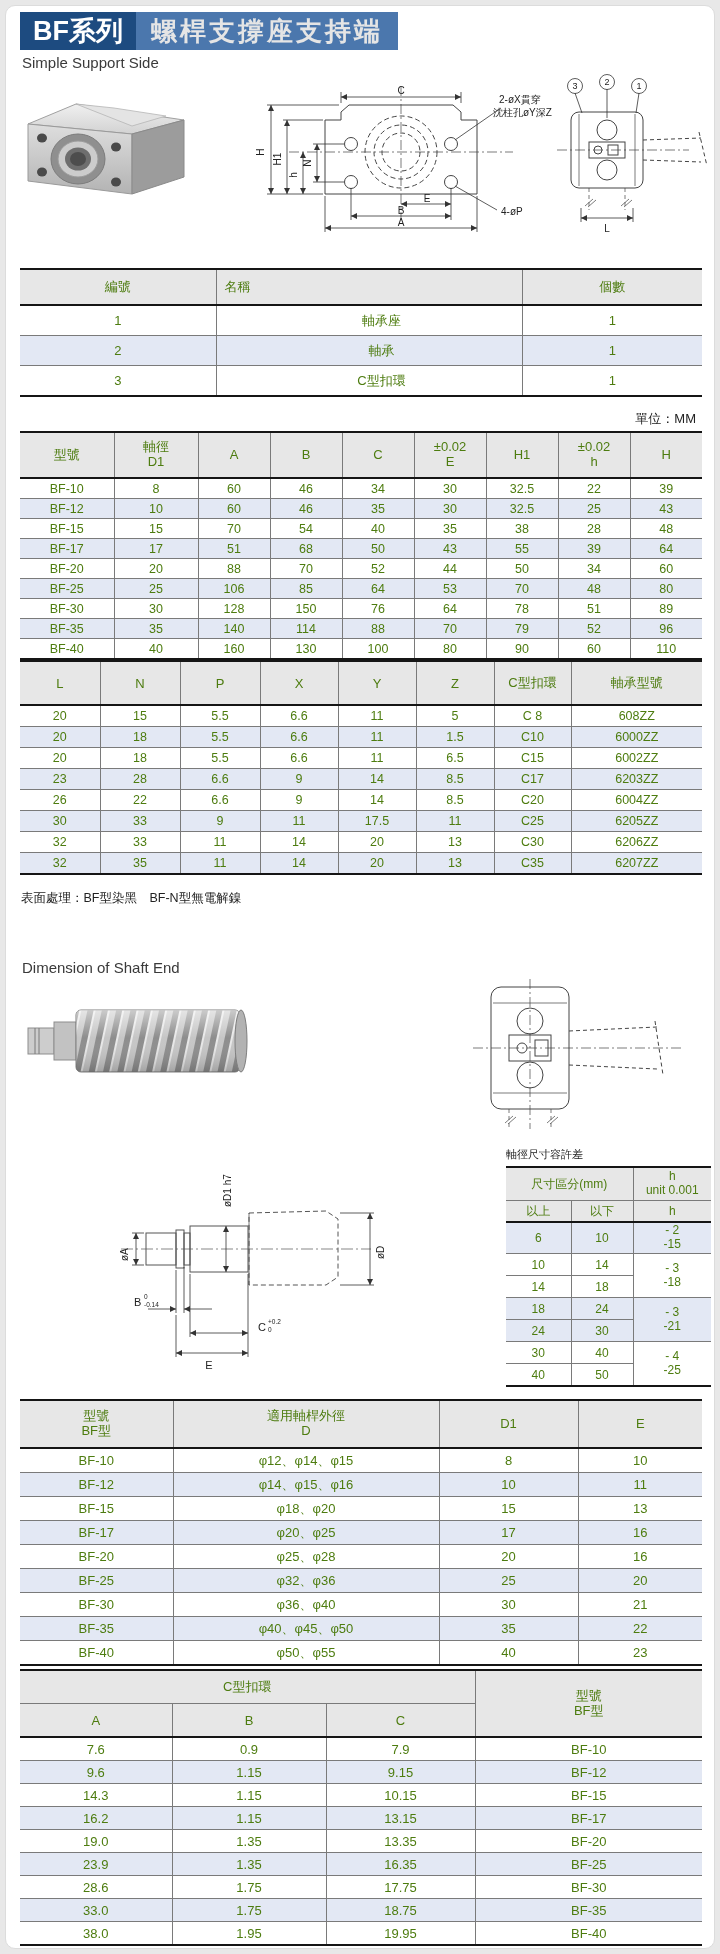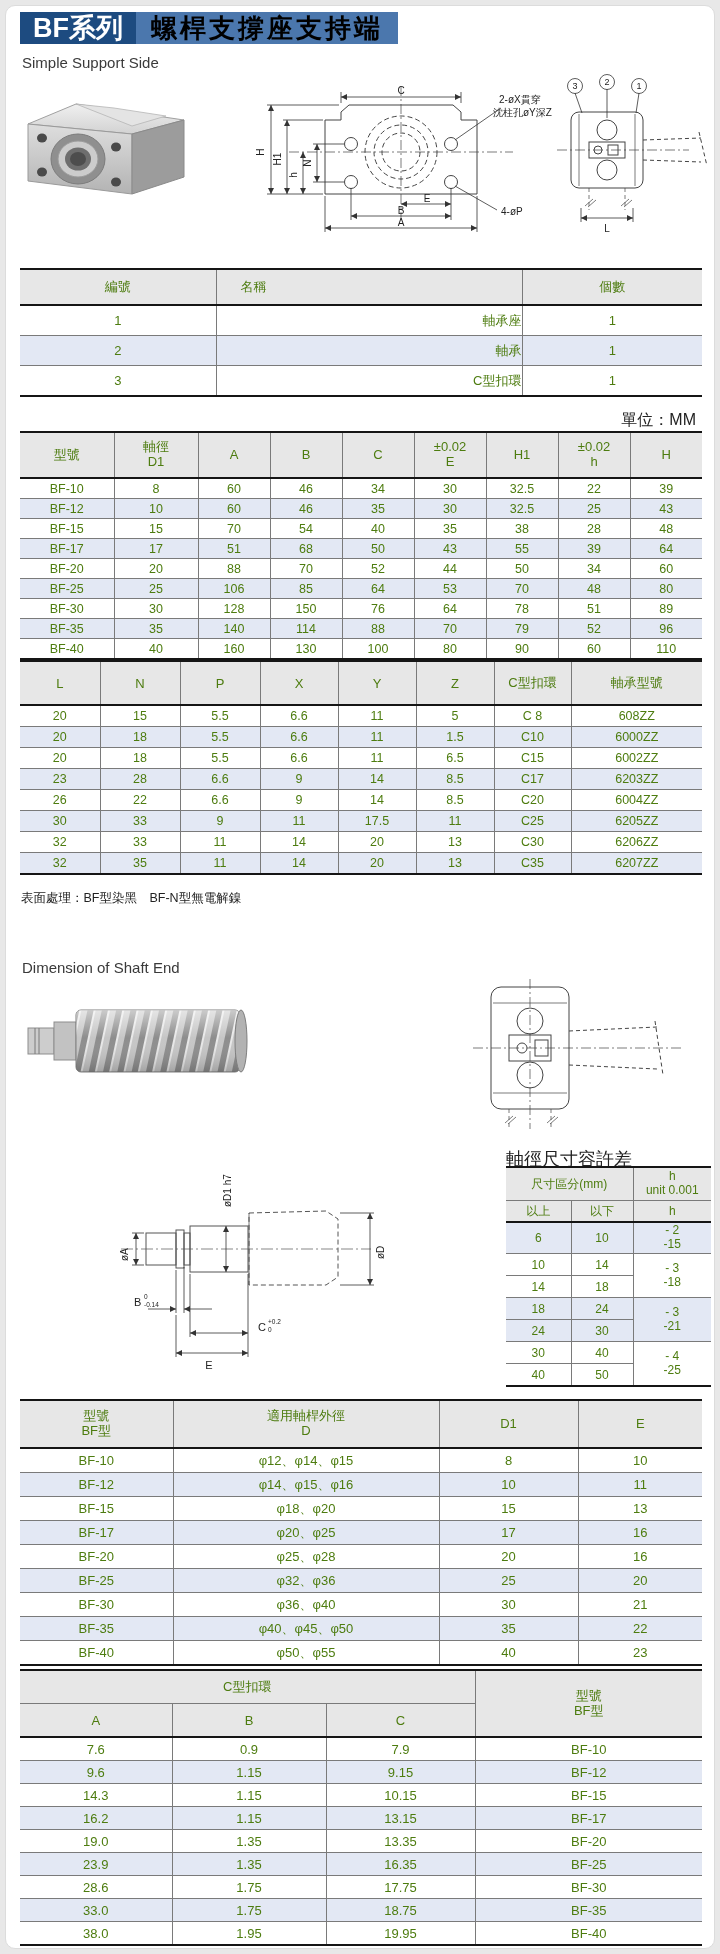--- a/index.html
+++ b/index.html
@@ -10,23 +10,23 @@
     color:#111;
   }
   .page{
     position:absolute;inset:5px;
     background:#ffffff;border:1px solid #dcdcdc;border-radius:10px;
     overflow:hidden;
   }
   .abs{position:absolute;}
 
   
-  .title-bar{display:flex;height:32px;}
+  .title-bar{display:flex;height:38px;}
   .title-series{display:flex;align-items:center;padding:0 13px;font-size:27px;font-weight:bold;color:#fff;}
-  .title-rest{display:flex;align-items:center;padding:0 15px;font-size:26px;font-weight:bold;color:#000000;letter-spacing:3px;}
+  .title-rest{display:flex;align-items:center;padding:0 15px;font-size:26px;font-weight:bold;color:#e5e5e5;letter-spacing:3px;}
   .subtitle{font-size:15px;color:#3a3a3a;}
 
   
   .band{height:38px;display:flex;align-items:center;padding-left:12px;
         font-size:25px;font-weight:bold;color:#fff;letter-spacing:4px;box-sizing:border-box;}
 
   
   .tbl{border-collapse:collapse;table-layout:fixed;font-size:13px;color:#4d7c0f;
        border-top:2px solid #151515;border-bottom:2px solid #151515;}
   .tbl th,.tbl td{border-left:1px solid #7a7a7a;text-align:center;padding:0;font-weight:normal;overflow:hidden;}
@@ -36,44 +36,44 @@
   .tbl thead tr:first-child th{border-bottom:1px solid #7a7a7a;}
   .tbl thead tr:first-child th.bb{border-bottom:2px solid #151515;}
   .tbl thead tr:only-child th{border-bottom:2px solid #151515;}
   .tbl tbody td{border-top:1px solid #7a7a7a;}
   .tbl tbody tr:first-child td{border-top:none;}
   .zebra tbody tr:nth-child(even) td{background:#e3e8f4;}
   .pre{white-space:pre-line;line-height:1.15;}
 
   .t-parts th{height:34px;}
   .t-parts td{height:29px;}
-  .t-parts tbody td:nth-child(2){text-align:right;padding-left:25px;}
+  .t-parts tbody td:nth-child(2){text-align:center;padding-left:25px;}
 
   .t-main th{height:44px;font-size:13px;}
   .t-main td{height:19px;font-size:12.5px;}
 
   .t-lnp th{height:42px;}
   .t-lnp td{height:20px;font-size:12.5px;}
 
   .t-tol{font-size:12px;}
   .t-tol th{height:20px;}
   .t-tol th.grp{height:32px;}
   .t-tol td{height:21px;font-size:12px;}
   .t-tol tr.tall td{height:30px;}
   .t-tol tr.sh td{background:#e3e8f4;}
 
   .t-shaft th{height:46px;}
   .t-shaft td{height:23px;}
 
   .t-cring th{height:32px;}
   .t-cring td{height:22px;}
 
-  .unit-label{font-size:16px;color:#222;}
+  .unit-label{font-size:13px;color:#222;}
   .note{font-size:12.5px;color:#222;}
-  .tol-title{font-size:18px;color:#222;}
+  .tol-title{font-size:11px;color:#222;}
 
   svg text{fill:#222;}
 </style>
 </head>
 <body>
 
 <div class="page">
 
   <div class="abs title-bar" style="left:14px;top:6px;">
     <div class="title-series" style="background:#1d4b80;">BF系列</div>
@@ -213,21 +213,21 @@
 
   <table class="tbl zebra t-parts abs" style="left:14px;top:262px;width:682px;">
     <colgroup>
         <col style="width:196px">
         <col style="width:306px">
         <col style="width:180px">
       </colgroup>
     <thead>
       <tr>
         <th>編號</th>
-        <th style="text-align:left;padding-left:24px;margin-top:16px;">名稱</th>
+        <th style="text-align:left;padding-left:8px;margin-top:16px;">名稱</th>
         <th>個數</th>
       </tr>
     </thead>
     <tbody>
         <tr>
           <td>1</td>
           <td>軸承座</td>
           <td>1</td>
         </tr>
         <tr>

